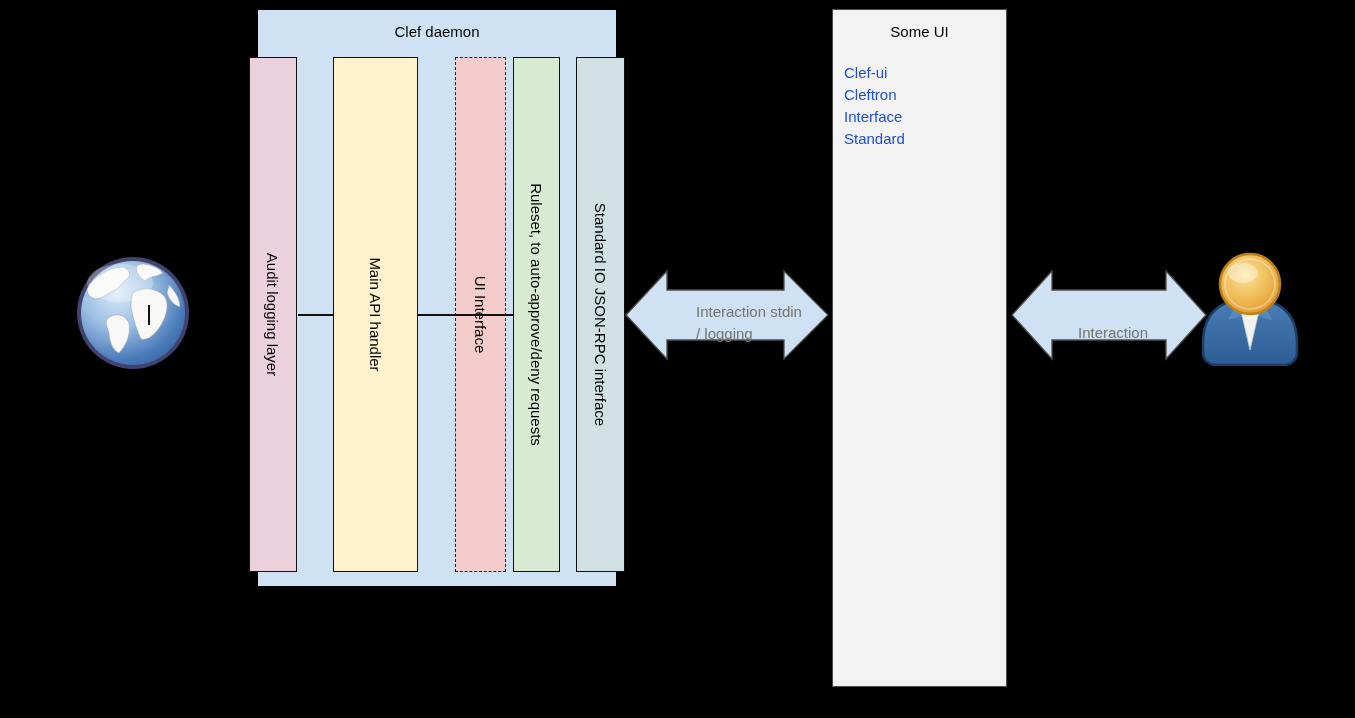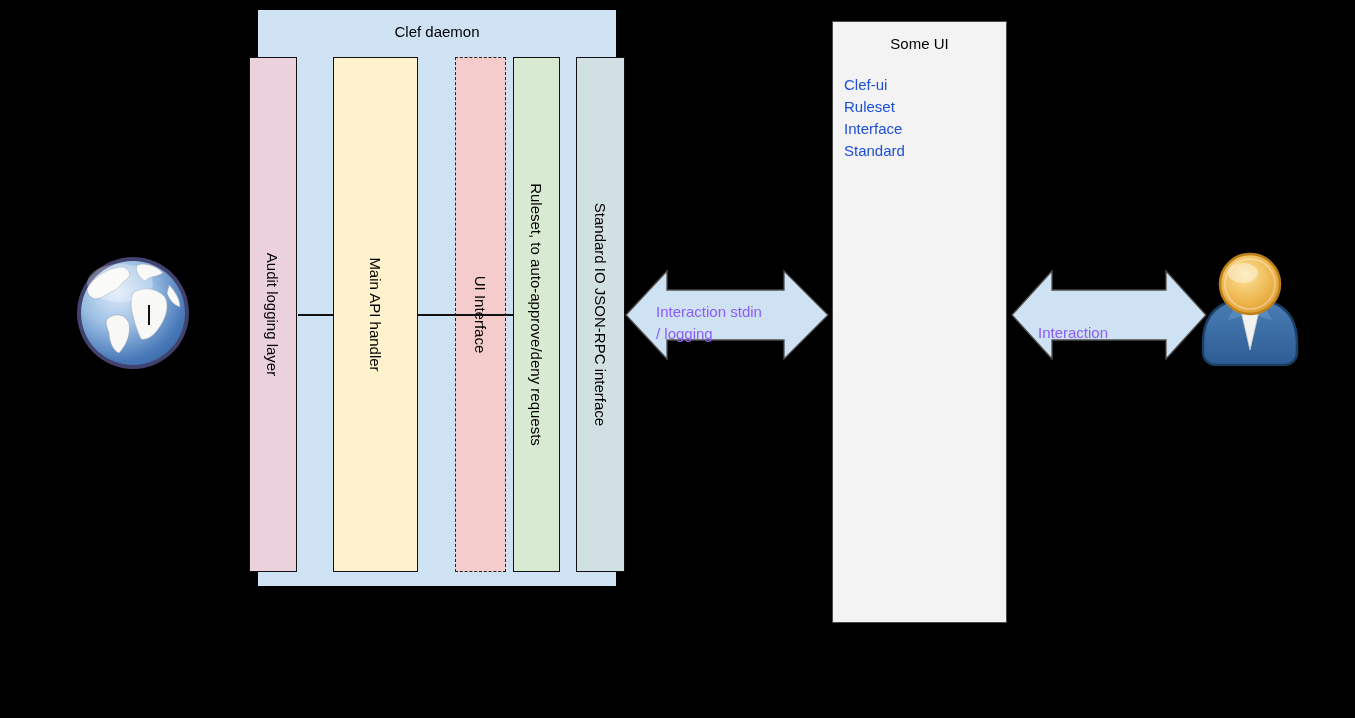--- a/index.html
+++ b/index.html
@@ -1,37 +1,37 @@
 <!DOCTYPE html>
 <html><head>
 <meta charset="utf-8">
 <style>
   html,body{margin:0;padding:0;}
   body{background:#000;font-family:"Liberation Sans",sans-serif;}
   #canvas{position:relative;width:1355px;height:718px;background:#000;overflow:hidden;}
 
   .box{position:absolute;box-sizing:border-box;}
   #clef-box{left:257px;top:9px;width:360px;height:578px;border:1px solid #000;}
-  #someui-box{left:832px;top:9px;width:175px;height:602px;border:1px solid #4a4a4a;margin-top:12px;}
+  #someui-box{left:832px;top:9px;width:175px;height:678px;border:1px solid #4a4a4a;}
 
   .box-title{position:absolute;left:0;right:0;top:13px;text-align:center;
              font-size:15px;color:#000;z-index:5;}
 
   .bar{position:absolute;top:57px;height:515px;box-sizing:border-box;
        border:1px solid #111;display:flex;align-items:center;justify-content:center;z-index:2;}
   .bar.dashed{border:1.6px dashed #222;}
   .bar-label{white-space:nowrap;transform:rotate(90deg);font-size:15px;color:#000;
              position:relative;z-index:4;}
 
   .connector{position:absolute;height:2px;background:#111;z-index:3;}
   #globe-stub{position:absolute;width:2px;height:20px;background:#111;z-index:6;}
 
   .arrow-svg{position:absolute;z-index:1;filter:drop-shadow(0 1px 2px rgba(0,0,0,0.55));}
-  .arrow-label{position:absolute;font-size:15px;line-height:22px;color:#8b5cf6;z-index:5;
-               white-space:nowrap;}
+  .arrow-label{position:absolute;font-size:15px;line-height:22px;color:#737373;z-index:5;
+               white-space:nowrap;margin-left:40px;}
 
   #someui-list{position:absolute;left:11px;top:52px;font-size:15px;line-height:22px;color:#1d4ed8;}
 
   .icon{position:absolute;}
 </style>
 </head>
 <body>
 
 <div id="canvas" style="background-color: rgb(0, 0, 0);">
 
@@ -88,21 +88,21 @@
   </svg>
   <div class="arrow-label" style="left:656px;top:301px;">
     <div>Interaction stdin</div>
     <div>/ logging</div>
   </div>
 
   <div id="someui-box" class="box" style="background-color: rgb(243, 243, 243);">
     <div class="box-title">Some UI</div>
     <div id="someui-list">
       <div>Clef-ui</div>
-      <div>Ruleset</div>
+      <div>Cleftron</div>
       <div>Interface</div>
       <div>Standard</div>
     </div>
   </div>
 
   <svg class="arrow-svg" style="left:1011px;top:268px;" width="196" height="94" viewBox="0 0 196 94">
     <polygon points="1,47 41,3 41,22 155,22 155,3 195,47 155,91 155,72 41,72 41,91" stroke="#4d4d4d" stroke-width="1.3" fill="#cfe2f3"></polygon>
   </svg>
   <div class="arrow-label" style="left:1038px;top:322px;">
     <div>Interaction</div>

